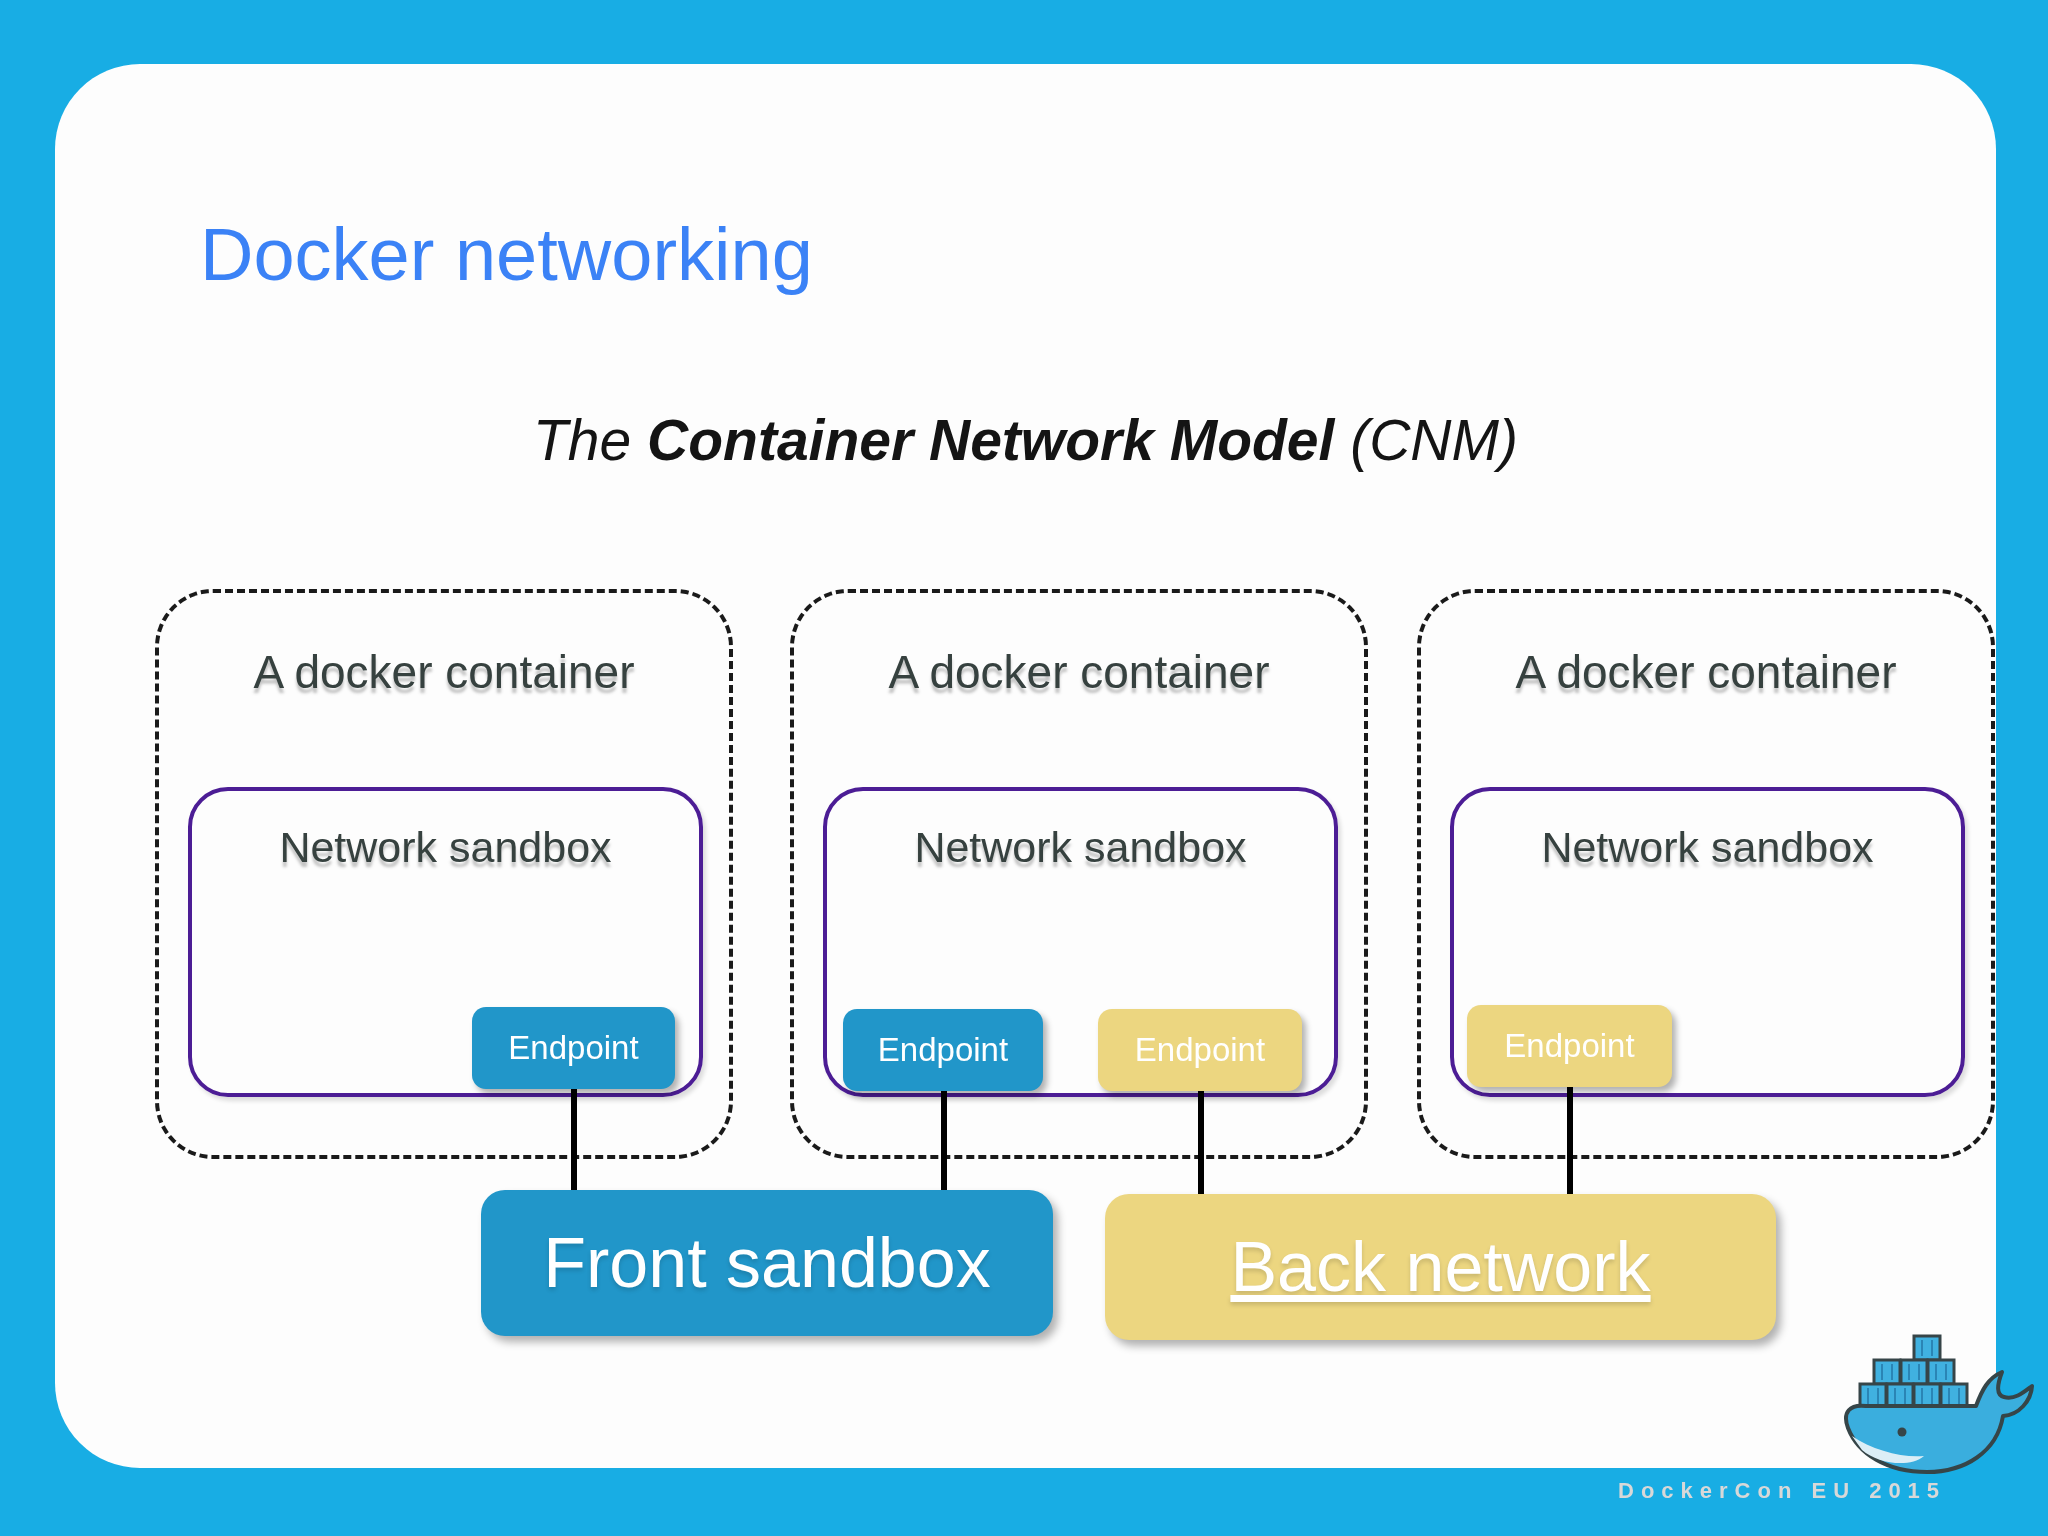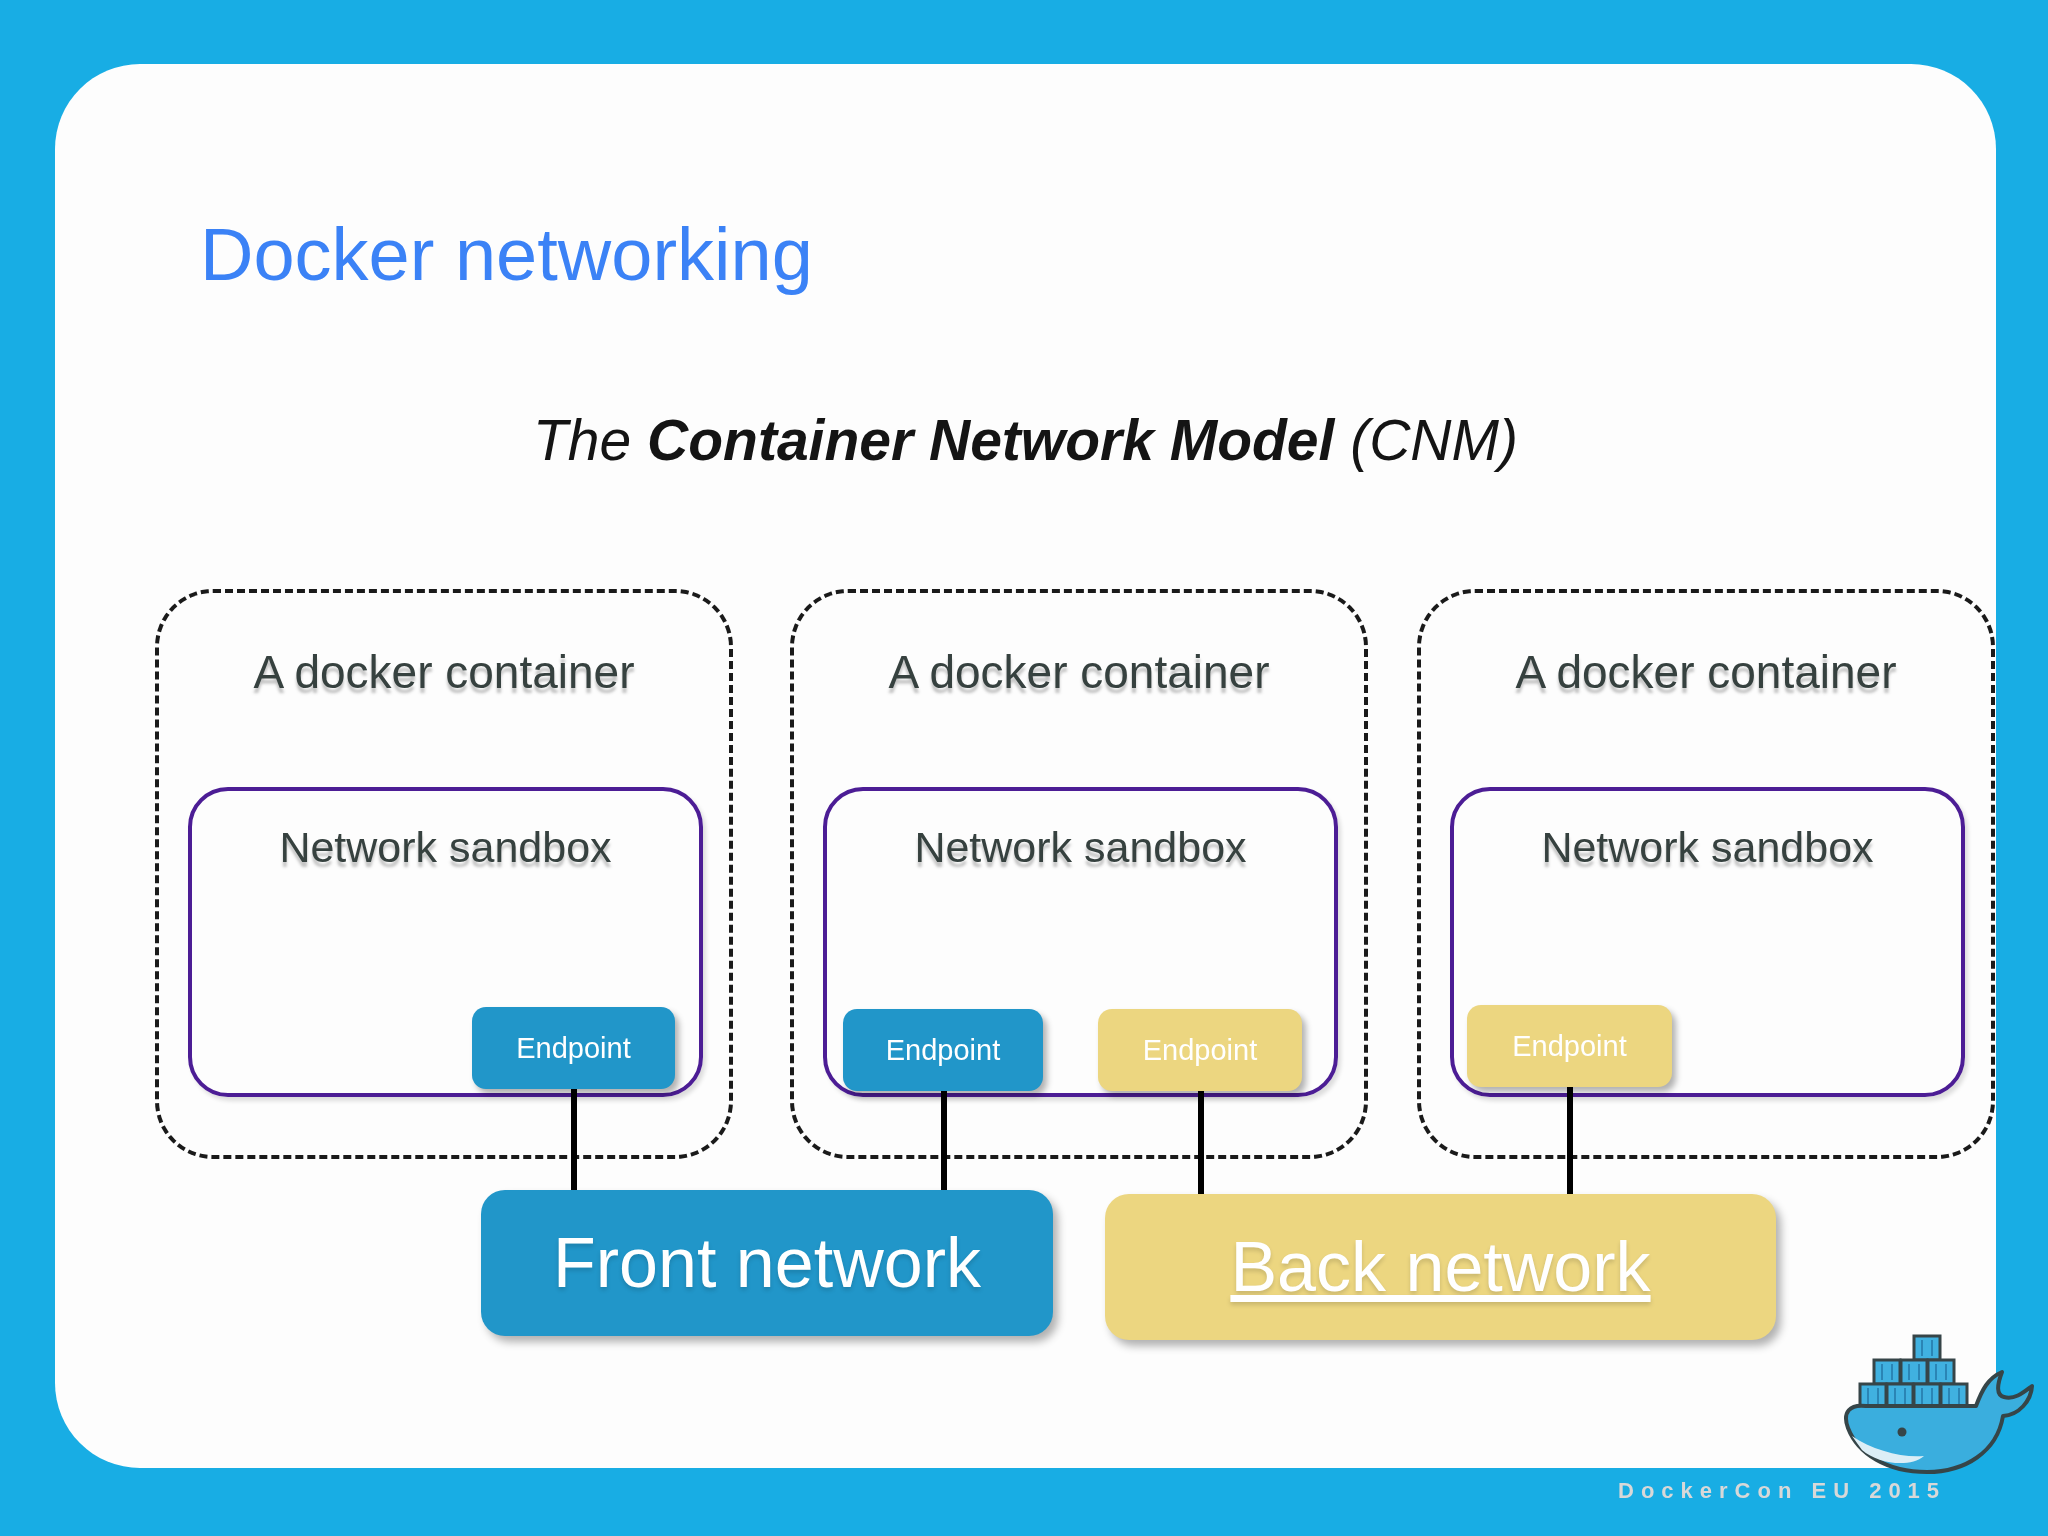--- a/index.html
+++ b/index.html
@@ -38,21 +38,21 @@
     box-shadow:3px 4px 4px rgba(0,0,0,.13);
   }
   .sandbox-label{
     position:absolute;top:32px;left:0;width:100%;text-align:center;
     font-size:43px;color:#36413f;
     text-shadow:0 5px 3px rgba(120,120,120,.45);
   }
   .endpoint{
     position:absolute;height:82px;border-radius:14px;
     display:flex;align-items:center;justify-content:center;
-    color:#fff;font-size:29px;
+    color:#fff;font-size:33px;
     box-shadow:4px 5px 6px rgba(0,0,0,.30);
   }
   .endpoint.blue{background:#2196c9;}
   .endpoint.yellow{background:#ecd680;}
   .e1{left:417px;top:943px;width:203px;}
   .e2{left:788px;top:945px;width:200px;}
   .e3{left:1043px;top:945px;width:204px;}
   .e4{left:1412px;top:941px;width:205px;}
   .connector{position:absolute;width:6px;background:#000;}
   .l1{left:516px;top:1024px;height:106px;}
@@ -109,21 +109,21 @@
     <div class="connector l1"></div>
     <div class="connector l2"></div>
     <div class="connector l3"></div>
     <div class="connector l4"></div>
 
     <div class="endpoint blue e1">Endpoint</div>
     <div class="endpoint blue e2">Endpoint</div>
     <div class="endpoint yellow e3">Endpoint</div>
     <div class="endpoint yellow e4">Endpoint</div>
 
-    <div class="network front">Front network</div>
+    <div class="network front">Front sandbox</div>
     <div class="network back">Back network</div>
 
     <div class="watermark">DockerCon EU 2015</div>
   </div>
 
   <svg class="logo" viewBox="0 0 215 158" width="215" height="158" aria-hidden="true">
     <g stroke="#364548" stroke-width="3" fill="#40b1e0">
       <rect x="90" y="8" width="26" height="24"></rect>
       <rect x="50" y="32" width="26" height="24"></rect>
       <rect x="77" y="32" width="26" height="24"></rect>

